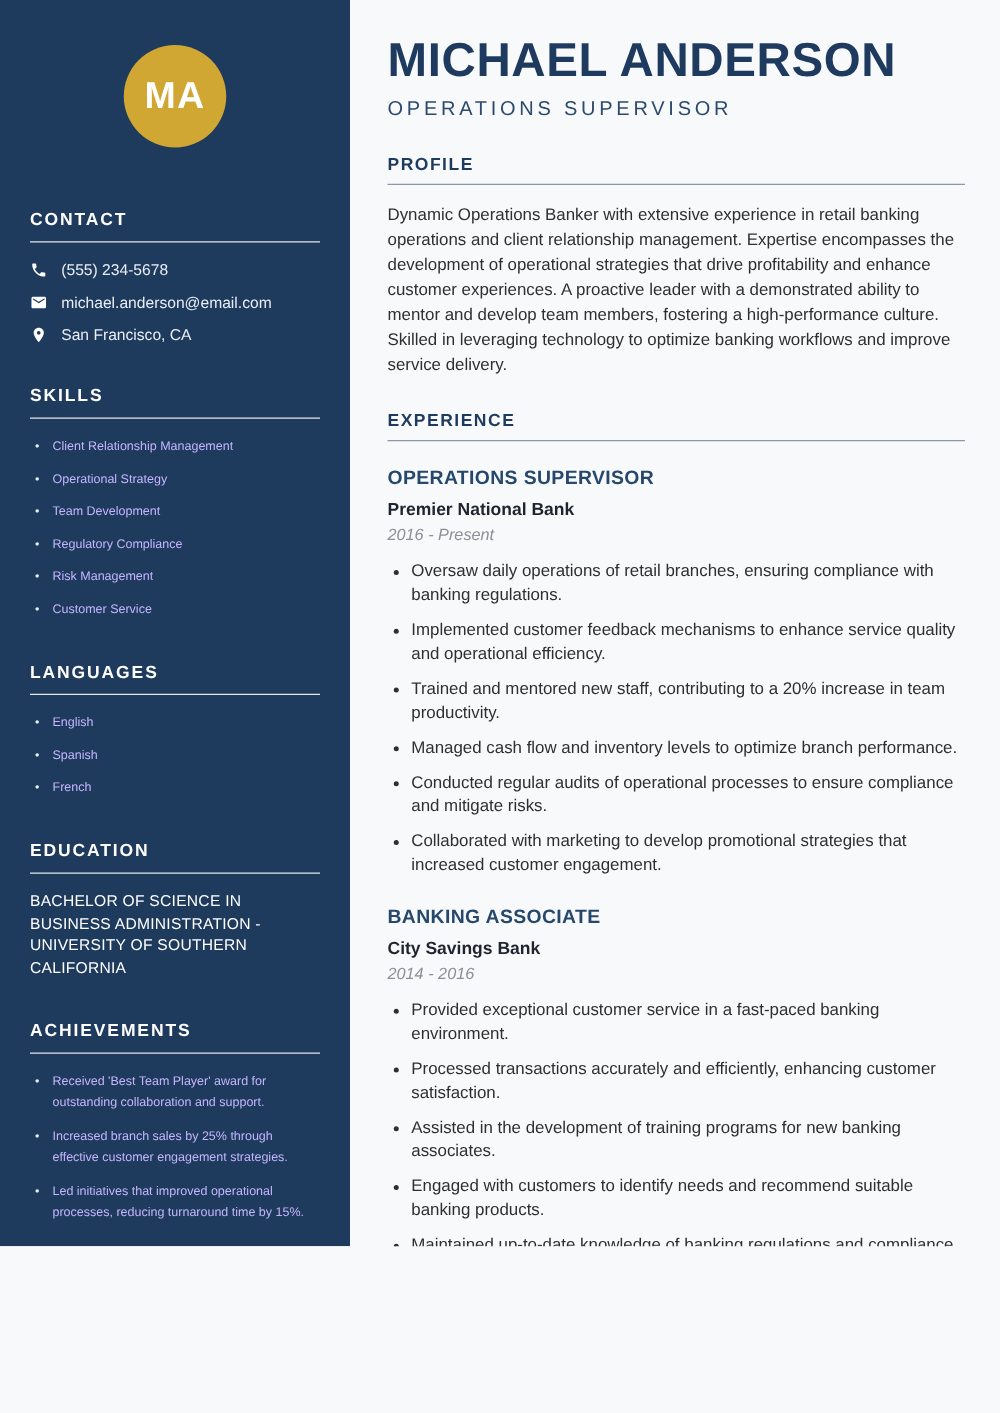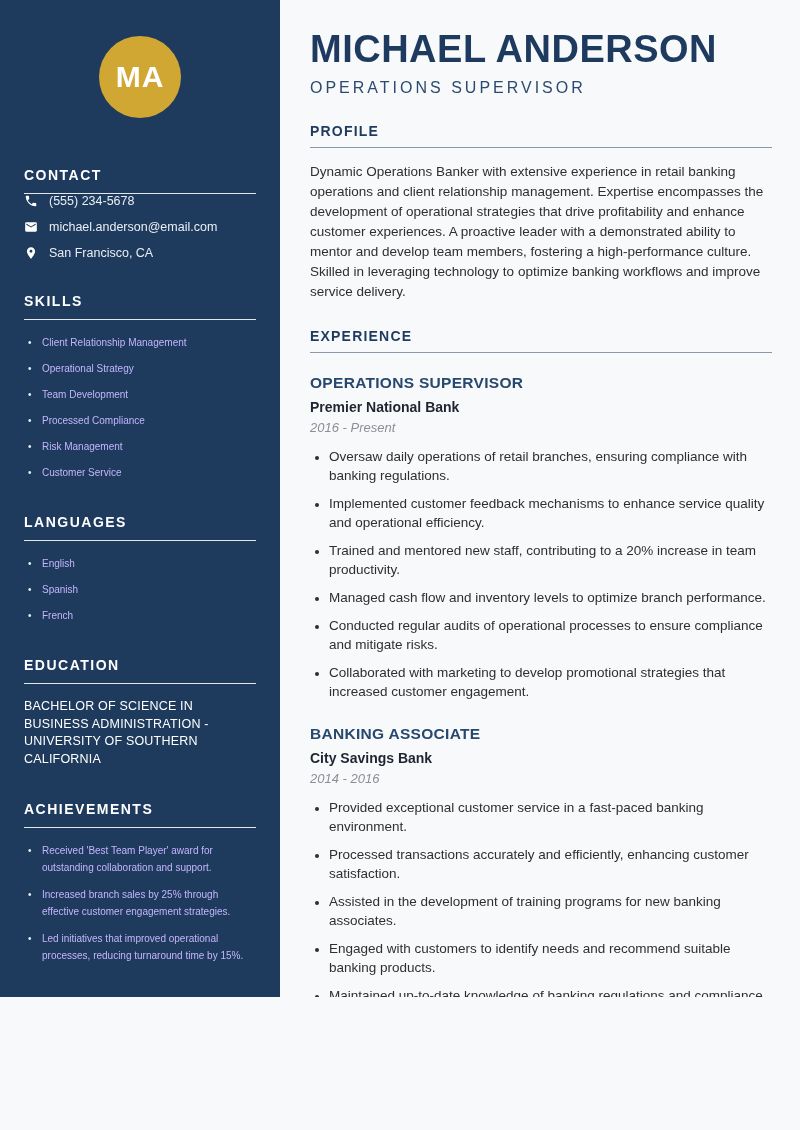--- a/index.html
+++ b/index.html
@@ -27,21 +27,21 @@
   }
   .side-section { margin-top: 33px; }
   .side-section.first { margin-top: 49px; }
   .side-heading {
     color: #ffffff; font-size: 14px; font-weight: bold; letter-spacing: 1.5px;
   }
   .side-rule {
     border: none; border-top: 1.5px solid rgba(255,255,255,0.88);
     margin: 10px 0 0;
   }
-  .contact-list { display: flex; flex-direction: column; gap: 12px; }
+  .contact-list { margin-top: 15px; display: flex; flex-direction: column; gap: 12px; }
   .contact-row { display: flex; align-items: center; gap: 11px; font-size: 12.5px; }
   .contact-row .cicon { width: 14px; height: 14px; flex: 0 0 14px; display: inline-flex; }
   .contact-row svg { width: 14px; height: 14px; fill: #ffffff; }
 
   ul.side-list { list-style: none; margin: 14px 0 0; padding: 0 0 0 4px; }
   ul.side-list li {
     position: relative; padding-left: 14px;
     font-size: 10px; line-height: 17px; margin-bottom: 9px;
     color: #c4b5fd;
   }
@@ -124,21 +124,21 @@
       </div>
     </section>
 
     <section class="side-section">
       <div class="side-heading">SKILLS</div>
       <hr class="side-rule">
       <ul class="side-list">
         <li>Client Relationship Management</li>
         <li>Operational Strategy</li>
         <li>Team Development</li>
-        <li>Processed Compliance</li>
+        <li>Regulatory Compliance</li>
         <li>Risk Management</li>
         <li>Customer Service</li>
       </ul>
     </section>
 
     <section class="side-section">
       <div class="side-heading">LANGUAGES</div>
       <hr class="side-rule">
       <ul class="side-list">
         <li>English</li>

